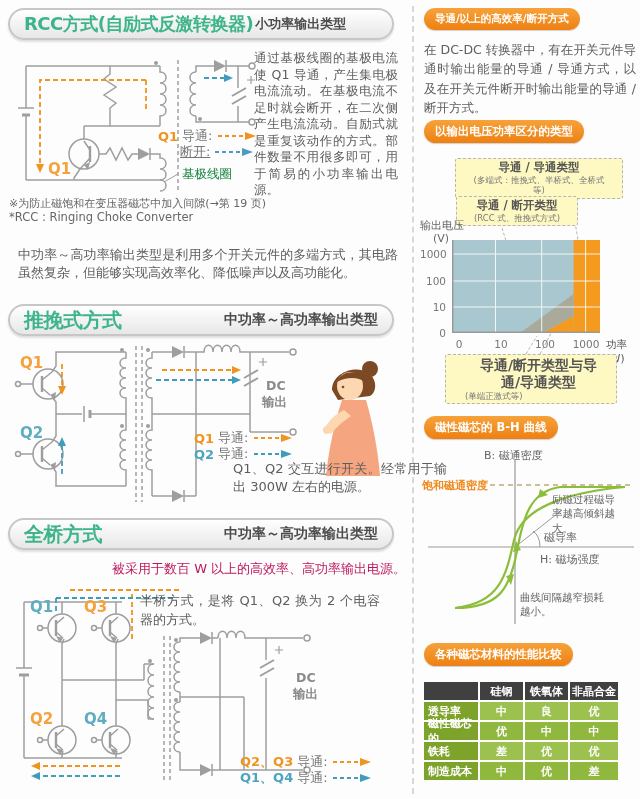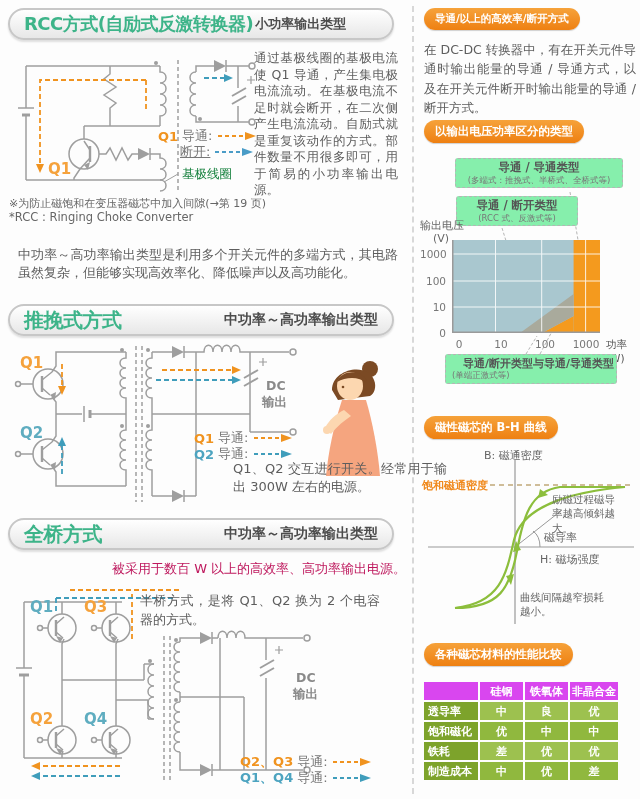--- a/index.html
+++ b/index.html
@@ -19,32 +19,32 @@
       box-shadow:0 1px 1px rgba(0,0,0,.18);}
   .para{position:absolute;font-size:12.5px;line-height:1.32;color:#5d5d5d;text-align:justify;}
   .small{font-size:11px;color:#666;}
   
   .legend-row{display:flex;align-items:center;gap:4px;font-size:13px;color:#777;height:16px;}
   .lg-q{font-weight:bold;}
   .lg-orange{color:#f0931f;}
   .lg-teal{color:#4da4c0;}
   .arr{display:block;}
   
-  .callout{position:absolute;box-sizing:border-box;background:#86efac;border:1px dashed #b5b5b5;
-      border-radius:3px;text-align:center;padding:2px 0;}
+  .callout{position:absolute;box-sizing:border-box;background:#fef9c3;border:1px dashed #b5b5b5;
+      border-radius:3px;text-align:center;padding:2px 13px;}
   .callout .t{font-size:11.5px;font-weight:bold;color:#555;line-height:1.2;}
   .callout .s{font-size:8.5px;color:#777;line-height:1.25;}
   .tick{position:absolute;font-size:10.5px;color:#777;}
   .tick.y{width:26px;text-align:right;}
   .tick.x{width:30px;text-align:center;}
   
   .mat-table{position:absolute;display:grid;grid-template-columns:54px 43px 43px 48px;
       grid-auto-rows:18px;gap:2px;background:#fdfdfd;}
   .mt-cell{color:#fff;font-size:11px;font-weight:bold;display:flex;align-items:center;justify-content:center;}
-  .mt-hdr{background:#d946ef;text-align:right;}
+  .mt-hdr{background:#404040;text-align:right;}
   .mt-lbl{background:#7da32b;justify-content:flex-start;padding-left:4px;}
   .mt-a{background:#9dc14f;}
   .mt-b{background:#90b83e;}
   .qlbl{font-weight:bold;font-size:15px;font-family:"DejaVu Sans",sans-serif;}
   .fill-orange{fill:#f5a23c;}
   .fill-teal{fill:#5fadc0;}
   .dclbl{fill:#8a8a8a;font-weight:bold;font-size:12.5px;font-family:"DejaVu Sans",sans-serif;}
   .bh-note{position:absolute;font-size:10.5px;line-height:1.38;color:#666;}
 </style>
 </head>
@@ -330,21 +330,21 @@
       <path d="M106,202 L117,184"></path>
       <path d="M120,202 L137,170"></path>
     </g>
   </svg>
   <div class="callout" style="left:35px;top:6px;width:168px;">
     <div class="t">导通 / 导通类型</div>
     <div class="s">(多端式：推挽式、半桥式、全桥式等)</div>
   </div>
   <div class="callout" style="left:36px;top:44px;width:122px;">
     <div class="t">导通 / 断开类型</div>
-    <div class="s">(RCC 式、反激式等)</div>
+    <div class="s">(RCC 式、推挽式方式)</div>
   </div>
   <div class="abs" style="left:0px;top:66px;font-size:11px;color:#666;">输出电压</div>
   <div class="abs" style="left:13px;top:80px;font-size:11px;color:#666;">(V)</div>
 
   <svg width="148" height="93" style="position:absolute;left:32px;top:88px;" viewBox="0 0 148 93">
     <rect x="0" y="0" width="148" height="93" fill="#a9c7cf"></rect>
     <rect x="121.6" y="0" width="26.4" height="93" fill="#f49a1e"></rect>
     <polygon points="90,93 121.6,76 121.6,93" fill="#f49a1e"></polygon>
     <polygon points="68,93 121.6,54 121.6,76 90,93" fill="#a9aa9c"></polygon>
     <g stroke="#ffffff" stroke-width="1" opacity="0.85">
@@ -364,21 +364,21 @@
   <span class="tick y" style="left:0px;top:149px;">10</span>
   <span class="tick y" style="left:0px;top:175px;">0</span>
 
   <span class="tick x" style="left:24px;top:186px;">0</span>
   <span class="tick x" style="left:66px;top:186px;">10</span>
   <span class="tick x" style="left:110px;top:186px;">100</span>
   <span class="tick x" style="left:151px;top:186px;">1000</span>
   <span class="tick" style="left:186px;top:186px;color:#555;">功率(W)</span>
 
   <div class="callout" style="left:25px;top:202px;width:172px;">
-    <div class="t" style="font-size:11px;margin-left:15px;">导通/断开类型与导通/导通类型</div>
+    <div class="t" style="font-size:14px;margin-left:15px;">导通/断开类型与导通/导通类型</div>
     <div class="s" style="text-align:left;padding-left:6px;">(单端正激式等)</div>
   </div>
 </div>
 
 <div class="badge" style="left:424px;top:416px;">磁性磁芯的 B-H 曲线</div>
 
 <div class="abs" style="left:420px;top:448px;width:222px;height:192px;">
   <svg width="222" height="192" style="position:absolute;left:0;top:0;" viewBox="0 0 222 192">
     <line x1="95" y1="12" x2="95" y2="176" stroke="#999" stroke-width="1.2"></line>
     <line x1="8" y1="99" x2="214" y2="99" stroke="#999" stroke-width="1.2"></line>
@@ -407,21 +407,21 @@
   <div class="mt-cell mt-hdr"></div>
   <div class="mt-cell mt-hdr">硅钢</div>
   <div class="mt-cell mt-hdr">铁氧体</div>
   <div class="mt-cell mt-hdr">非晶合金</div>
 
   <div class="mt-cell mt-lbl">透导率</div>
   <div class="mt-cell mt-a">中</div>
   <div class="mt-cell mt-a">良</div>
   <div class="mt-cell mt-a">优</div>
 
-  <div class="mt-cell mt-lbl">饱和磁化</div>
+  <div class="mt-cell mt-lbl">磁性磁芯的</div>
   <div class="mt-cell mt-b">优</div>
   <div class="mt-cell mt-b">中</div>
   <div class="mt-cell mt-b">中</div>
 
   <div class="mt-cell mt-lbl">铁耗</div>
   <div class="mt-cell mt-a">差</div>
   <div class="mt-cell mt-a">优</div>
   <div class="mt-cell mt-a">优</div>
 
   <div class="mt-cell mt-lbl">制造成本</div>

